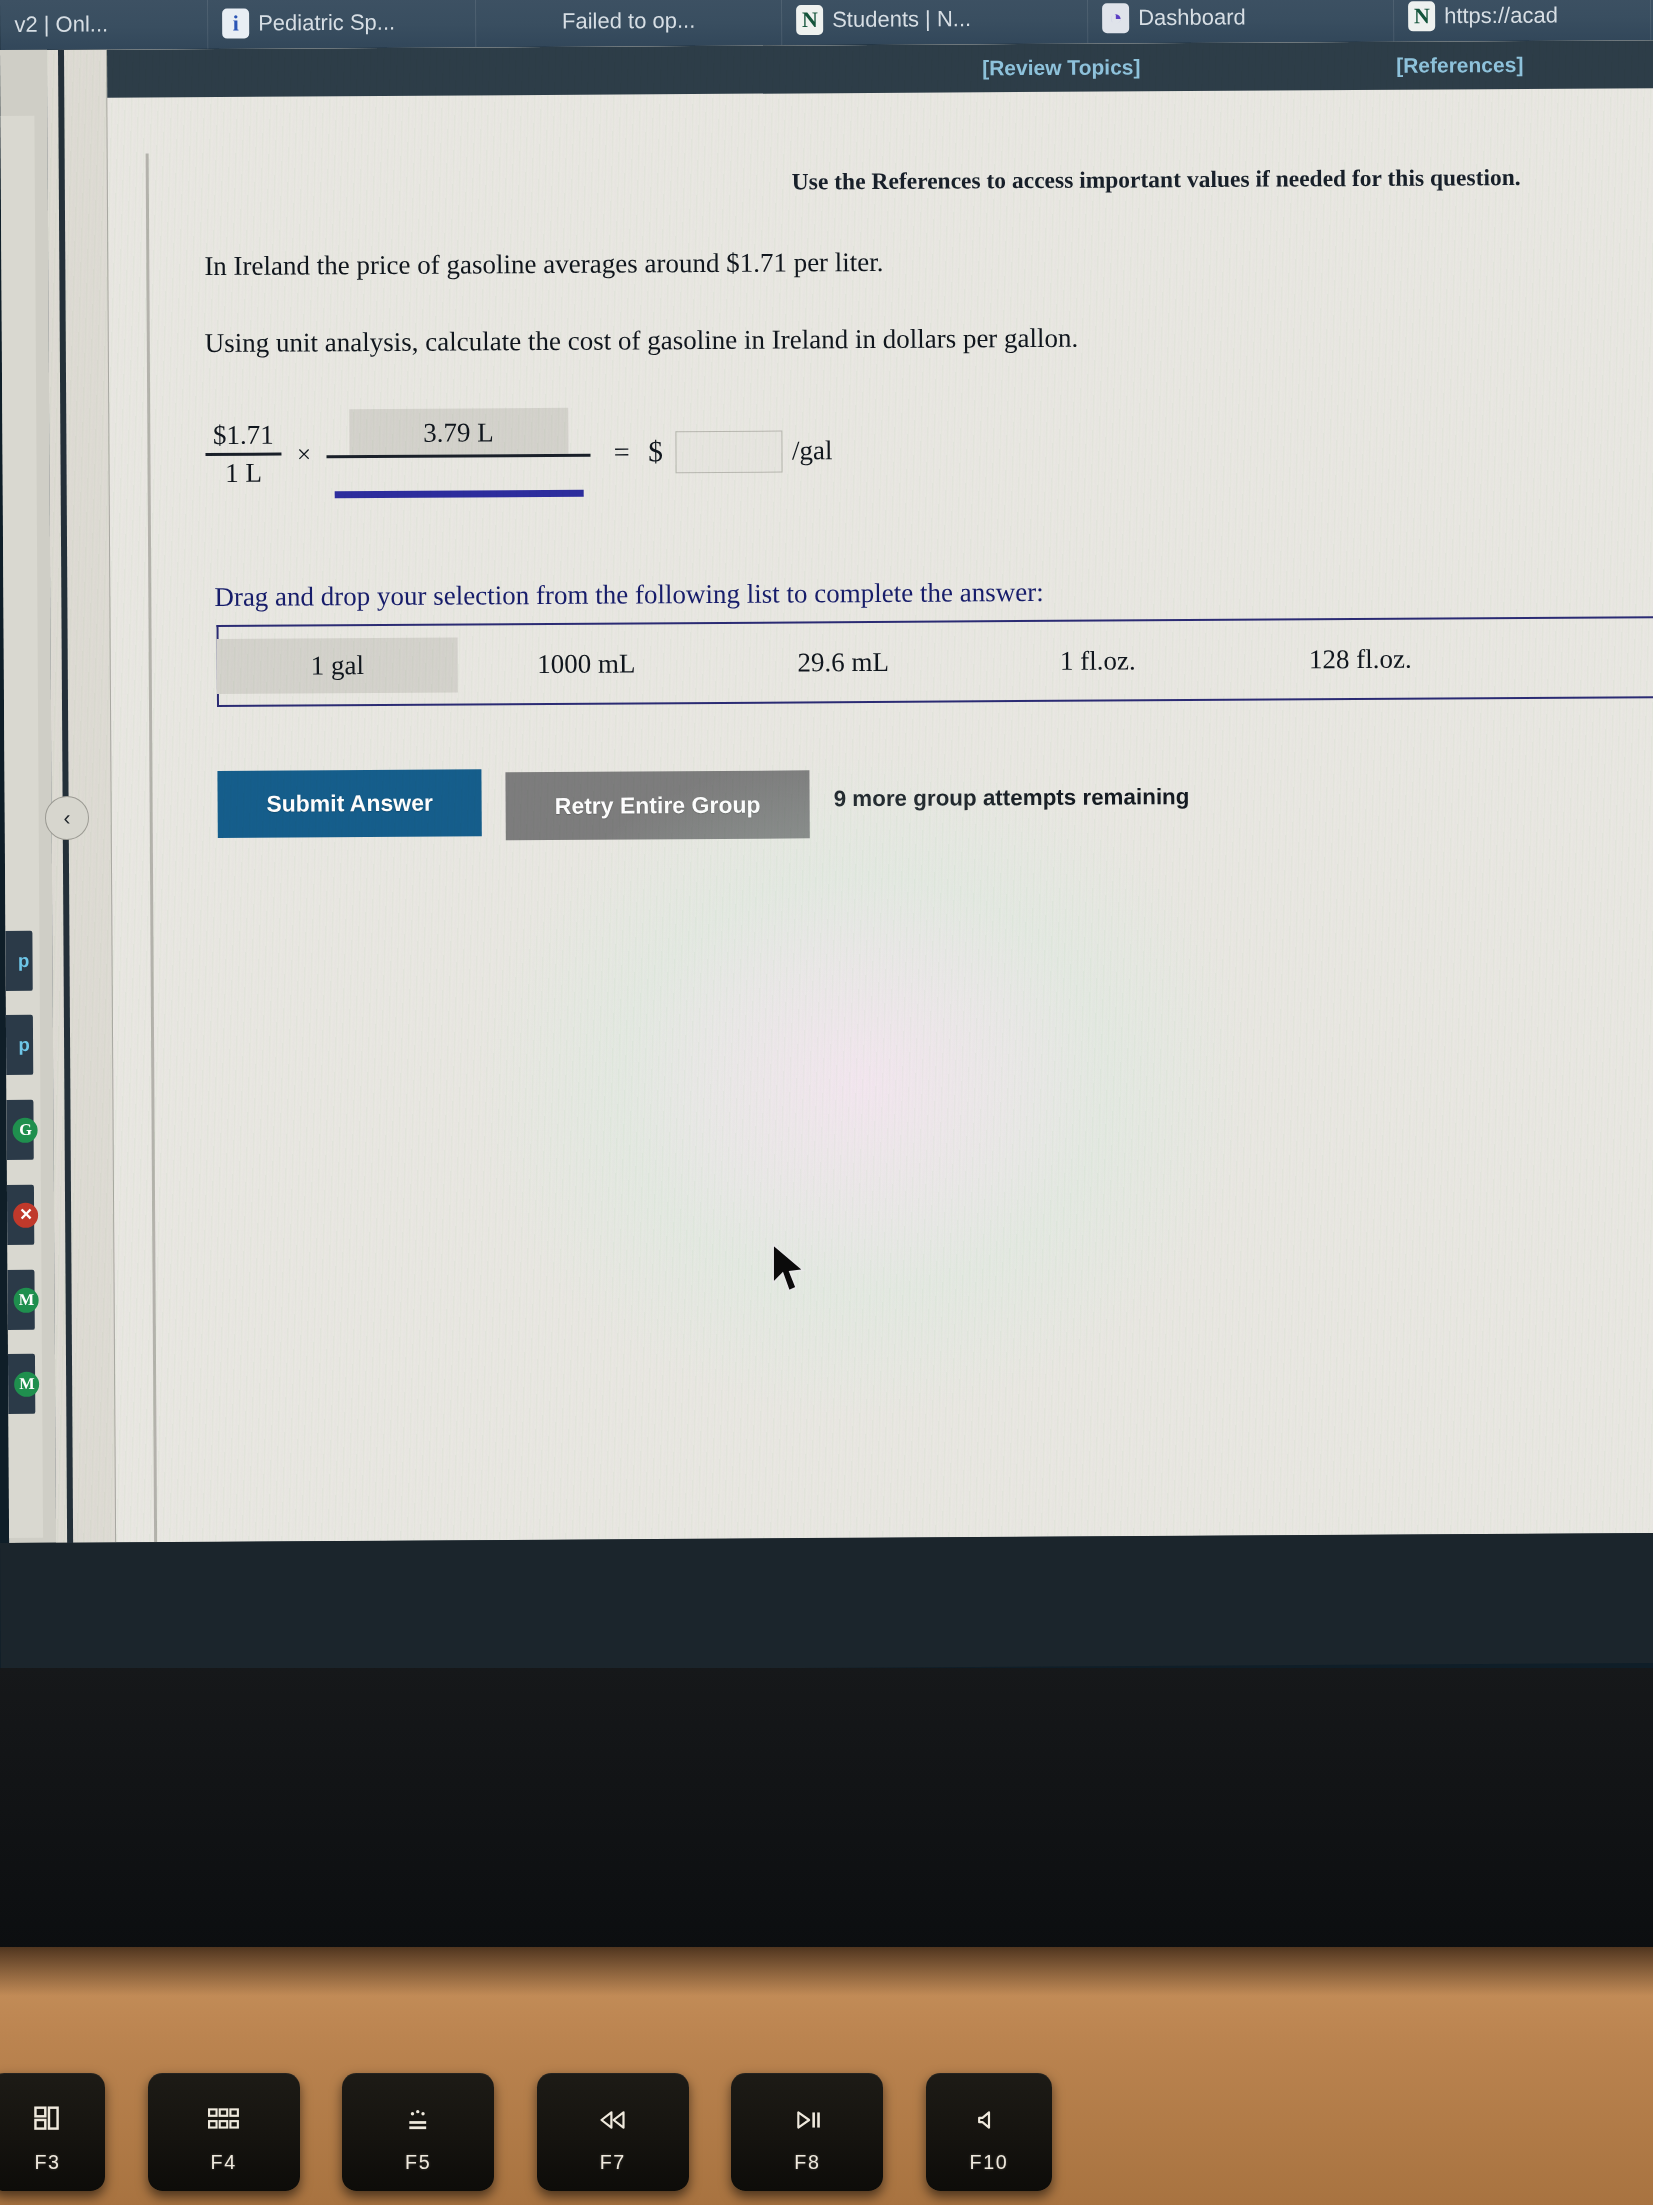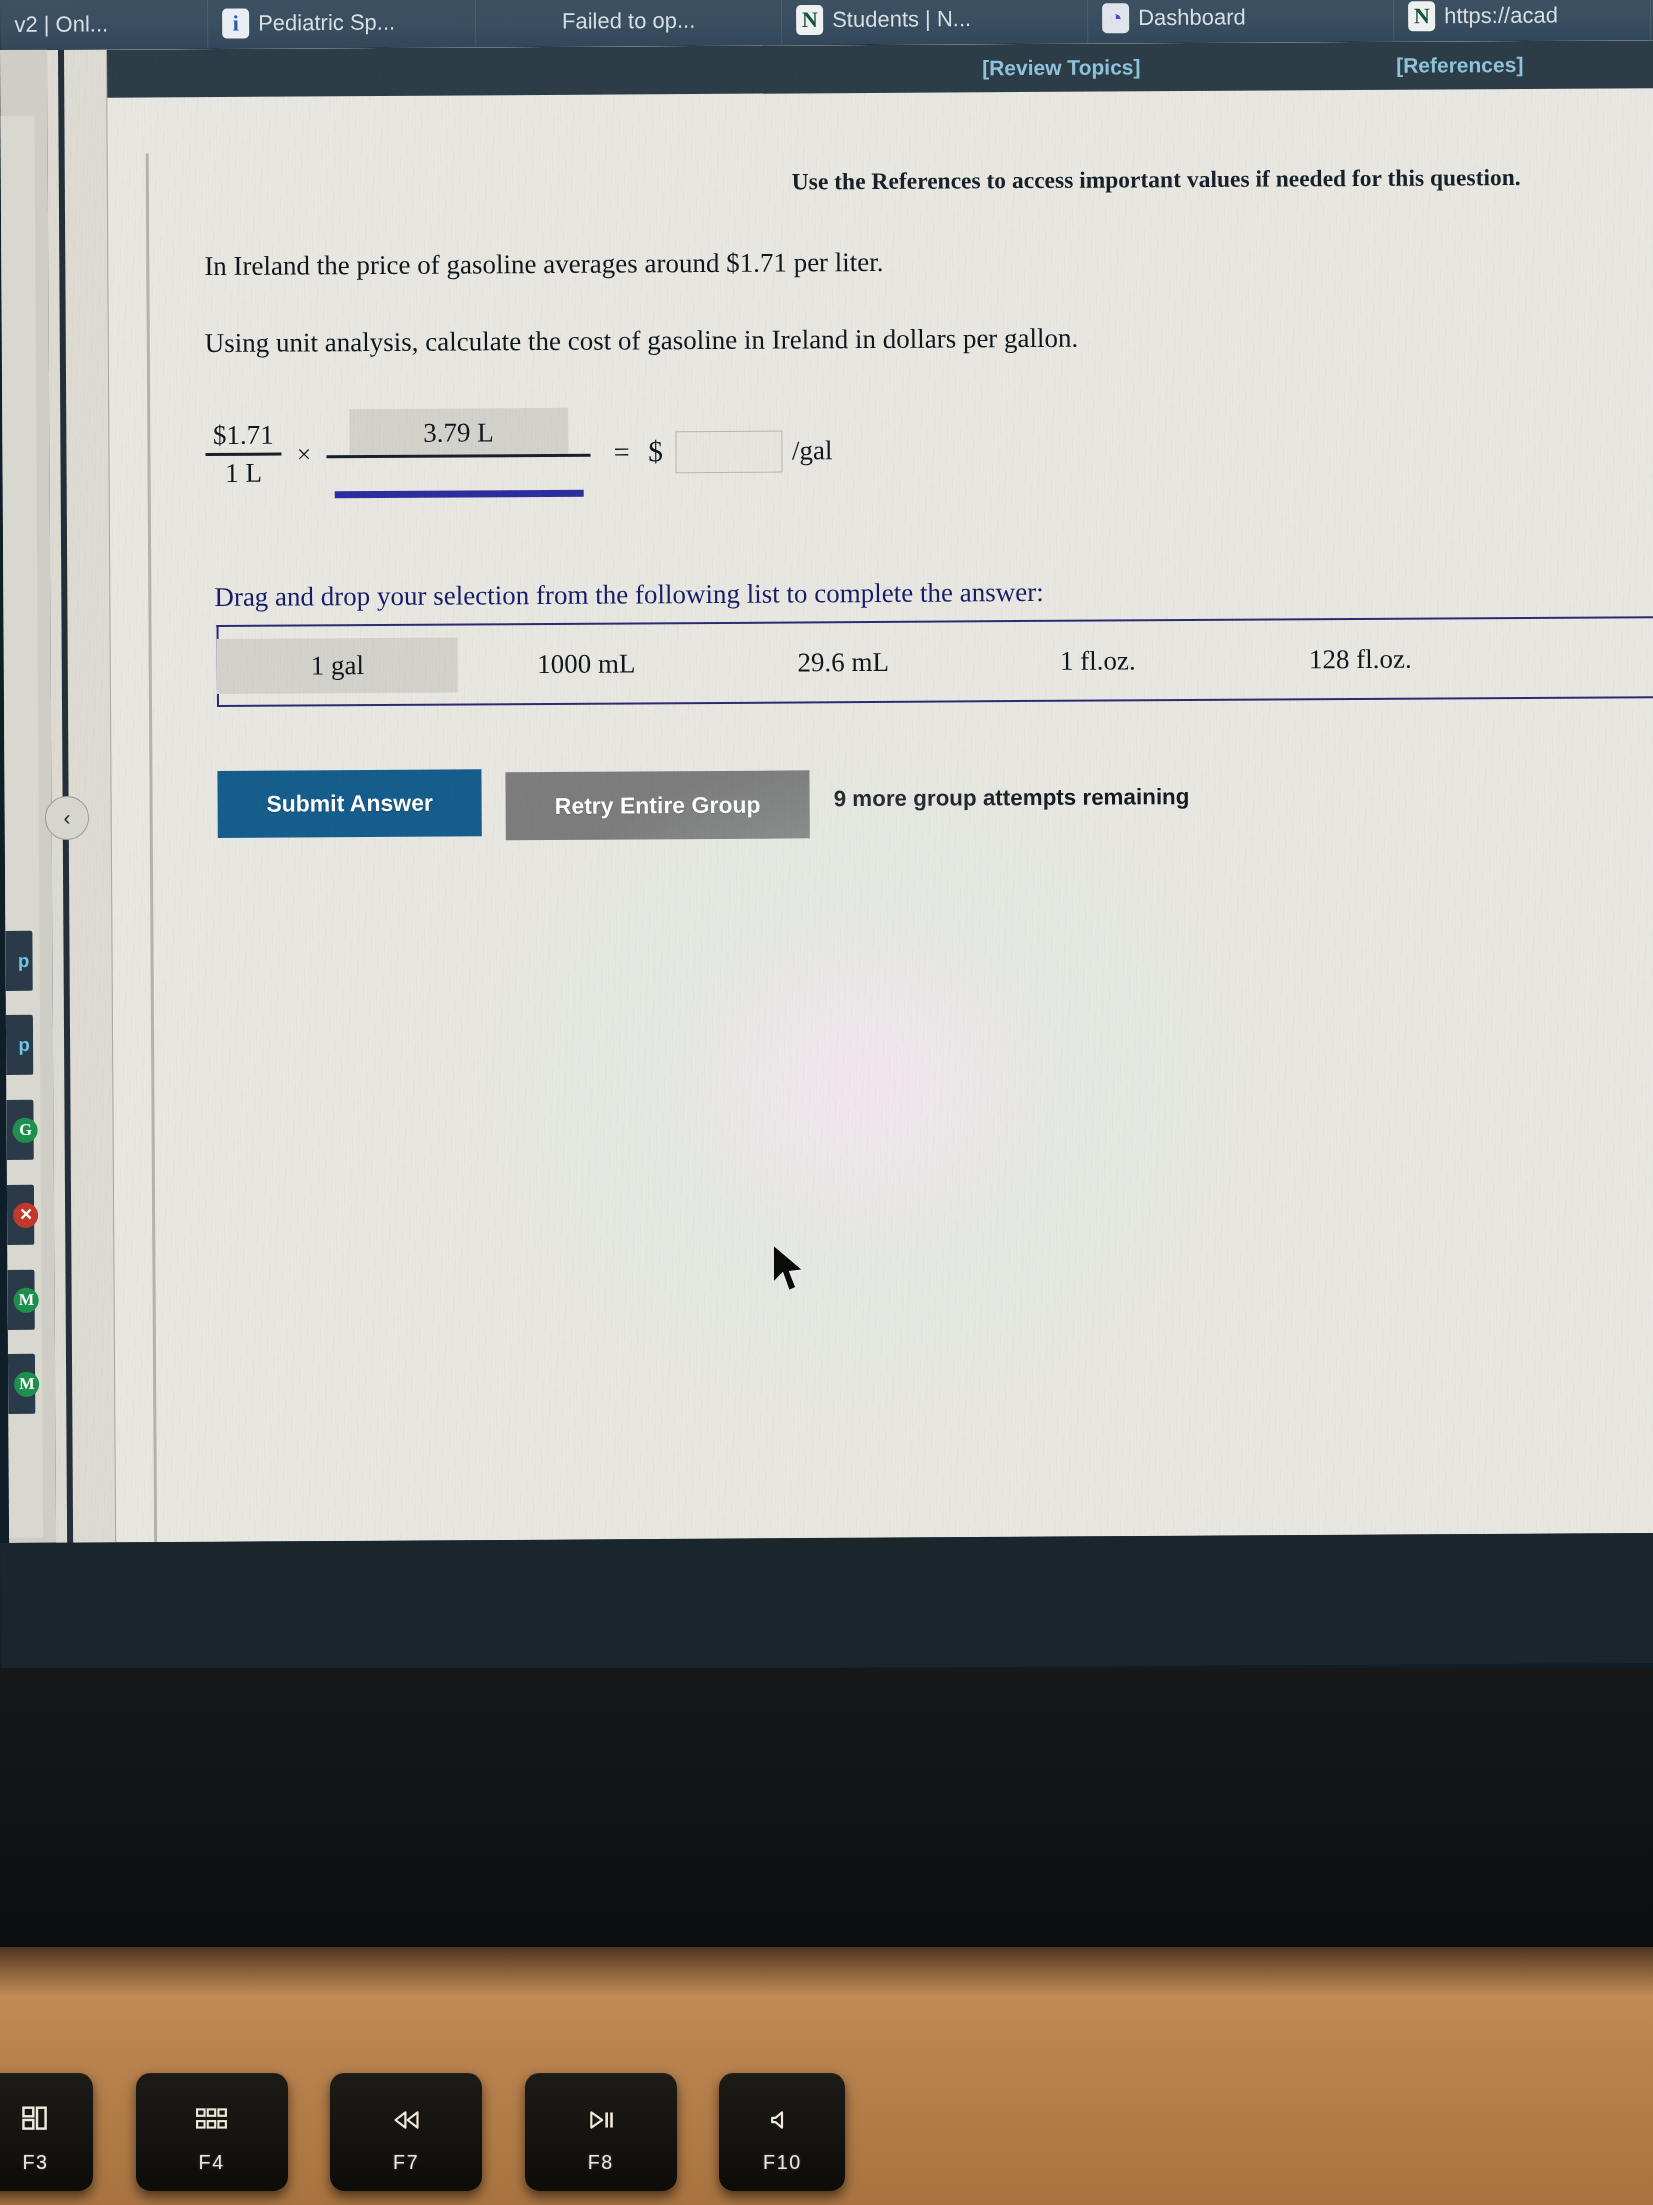--- a/index.html
+++ b/index.html
@@ -303,21 +303,21 @@
     width: 0; height: 0; z-index: 60;
     pointer-events: none;
   }
   .cursor svg { display: block; }
 
   
   .keyrow {
     position: absolute; left: 0; top: 2073px; width: 1340px; height: 132px;
     display: flex; align-items: flex-start;
     gap: 18.6px;
-    padding-left: 0;
+    padding-left: 12px;
   }
   .key {
     flex: 0 0 auto;
     width: 152px; height: 118px;
     background: linear-gradient(180deg,#1d1b16 0%, #15130f 55%, #0d0c09 100%);
     border-radius: 14.2px;
     box-shadow: 0 5.5px 12px rgba(0,0,0,.55), inset 0 1.1px 1.1px rgba(255,255,255,.05);
     position: relative;
     display: flex; flex-direction: column;
     align-items: center; justify-content: center;
@@ -490,20 +490,32 @@
           <rect x="11" y="1" width="7" height="6" fill="none" stroke="#efe9dd" stroke-width="2"></rect>
           <rect x="21" y="1" width="7" height="6" fill="none" stroke="#efe9dd" stroke-width="2"></rect>
           <rect x="1" y="12" width="7" height="6" fill="none" stroke="#efe9dd" stroke-width="2"></rect>
           <rect x="11" y="12" width="7" height="6" fill="none" stroke="#efe9dd" stroke-width="2"></rect>
           <rect x="21" y="12" width="7" height="6" fill="none" stroke="#efe9dd" stroke-width="2"></rect>
         </svg>
       </span>
       <span class="fkey">F4</span>
     </div>
 
+    <div class="key">
+      <span class="glyph">
+        <svg width="29.5" height="26" viewBox="0 0 28 24">
+          <circle cx="9" cy="7" r="1.6" fill="#efe9dd"></circle>
+          <circle cx="14" cy="5" r="1.6" fill="#efe9dd"></circle>
+          <circle cx="19" cy="7" r="1.6" fill="#efe9dd"></circle>
+          <rect x="6" y="14" width="16" height="2.6" fill="#efe9dd"></rect>
+          <rect x="6" y="19" width="16" height="2.6" fill="#efe9dd"></rect>
+        </svg>
+      </span>
+      <span class="fkey">F5</span>
+    </div>
 
 
     <div class="key">
       <span class="glyph">
         <svg width="31" height="22" viewBox="0 0 28 20">
           <path d="M13 3 L13 17 L4 10 Z" fill="none" stroke="#efe9dd" stroke-width="2" stroke-linejoin="round"></path>
           <path d="M24 3 L24 17 L15 10 Z" fill="none" stroke="#efe9dd" stroke-width="2" stroke-linejoin="round"></path>
         </svg>
       </span>
       <span class="fkey">F7</span>

